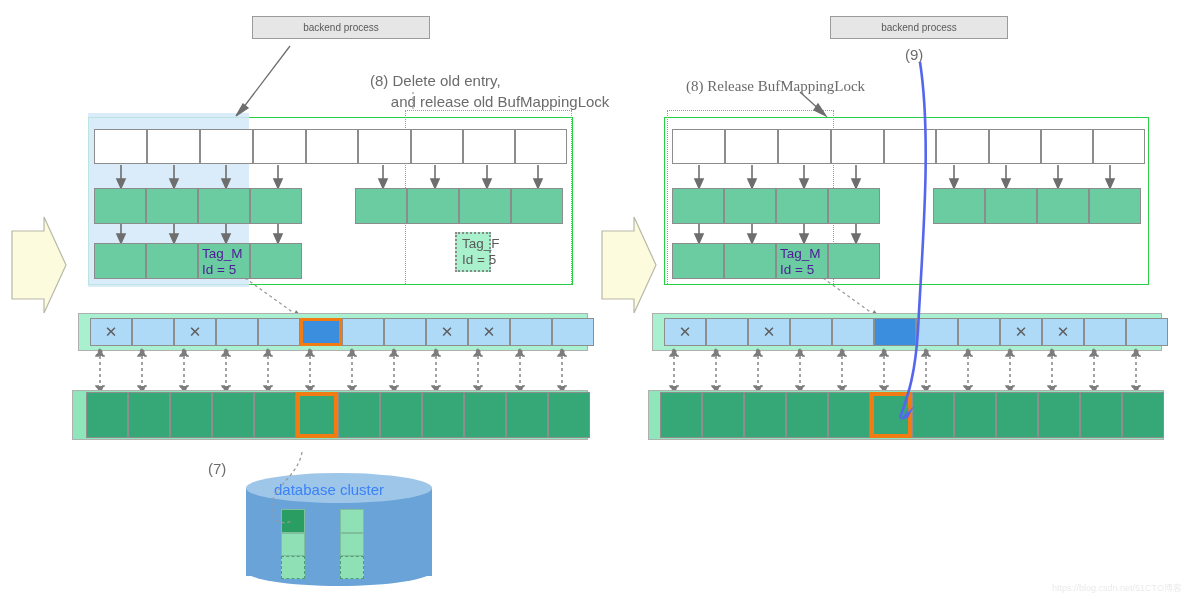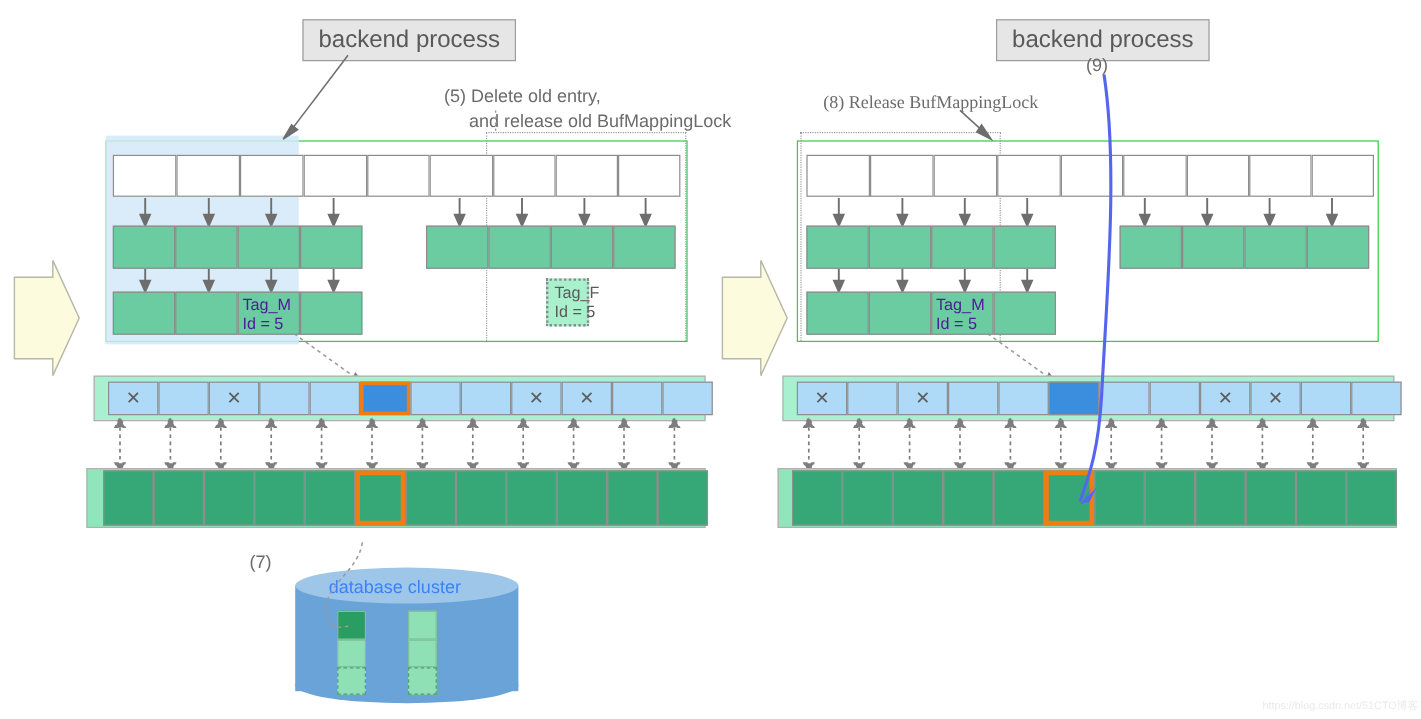--- a/index.html
+++ b/index.html
@@ -2,21 +2,21 @@
 <html><head>
 <meta charset="utf-8">
 <style>
   html,body{margin:0;padding:0;background:#ffffff;}
   body{width:1184px;height:599px;position:relative;overflow:hidden;
        font-family:"Liberation Sans","DejaVu Sans",sans-serif;color:#5a5a5a;}
 
   
   .proc-box{
     position:absolute;background:#e6e6e6;border:1px solid #9b9b9b;
-    font-size:20px;color:#595959;text-align:center;
+    font-size:10px;color:#595959;text-align:center;
     padding:5px 12px;white-space:nowrap;
   }
   .step-text{position:absolute;font-size:15px;color:#6b6b6b;white-space:pre;line-height:21px;}
 
   
   .yarrow{position:absolute;}
 
   
   .green-frame{position:absolute;border:1.5px solid #27d045;background:transparent;}
 
@@ -67,21 +67,21 @@
   .blk.dash{background:#8fe0b4;border:1px dashed #4f9d74;}
 
   .watermark{position:absolute;font-size:9px;color:#eaeaea;white-space:nowrap;}
   svg{position:absolute;left:0;top:0;overflow:visible;}
 </style>
 </head>
 <body>
 
 <div class="proc-box" style="left:252px;top:16px;width:152px;">backend process</div>
 
-<div class="step-text" style="left:370px;top:70px;">(5) Delete old entry,
+<div class="step-text" style="left:370px;top:70px;">(8) Delete old entry,
      and release old BufMappingLock</div>
 
 <svg class="yarrow" style="left:8px;top:215px;" width="60" height="100">
   <polygon points="4,16 36,16 36,2 58,50 36,98 36,84 4,84" fill="#fcfbdd" stroke="#b8b8a8" stroke-width="1.2"></polygon>
 </svg>
 
 <div class="green-frame" style="left:88px;top:117px;width:483px;height:166px;"></div>
 
 <div class="blue-overlay" style="left:88px;top:113px;width:161px;height:174px;"></div>
 

